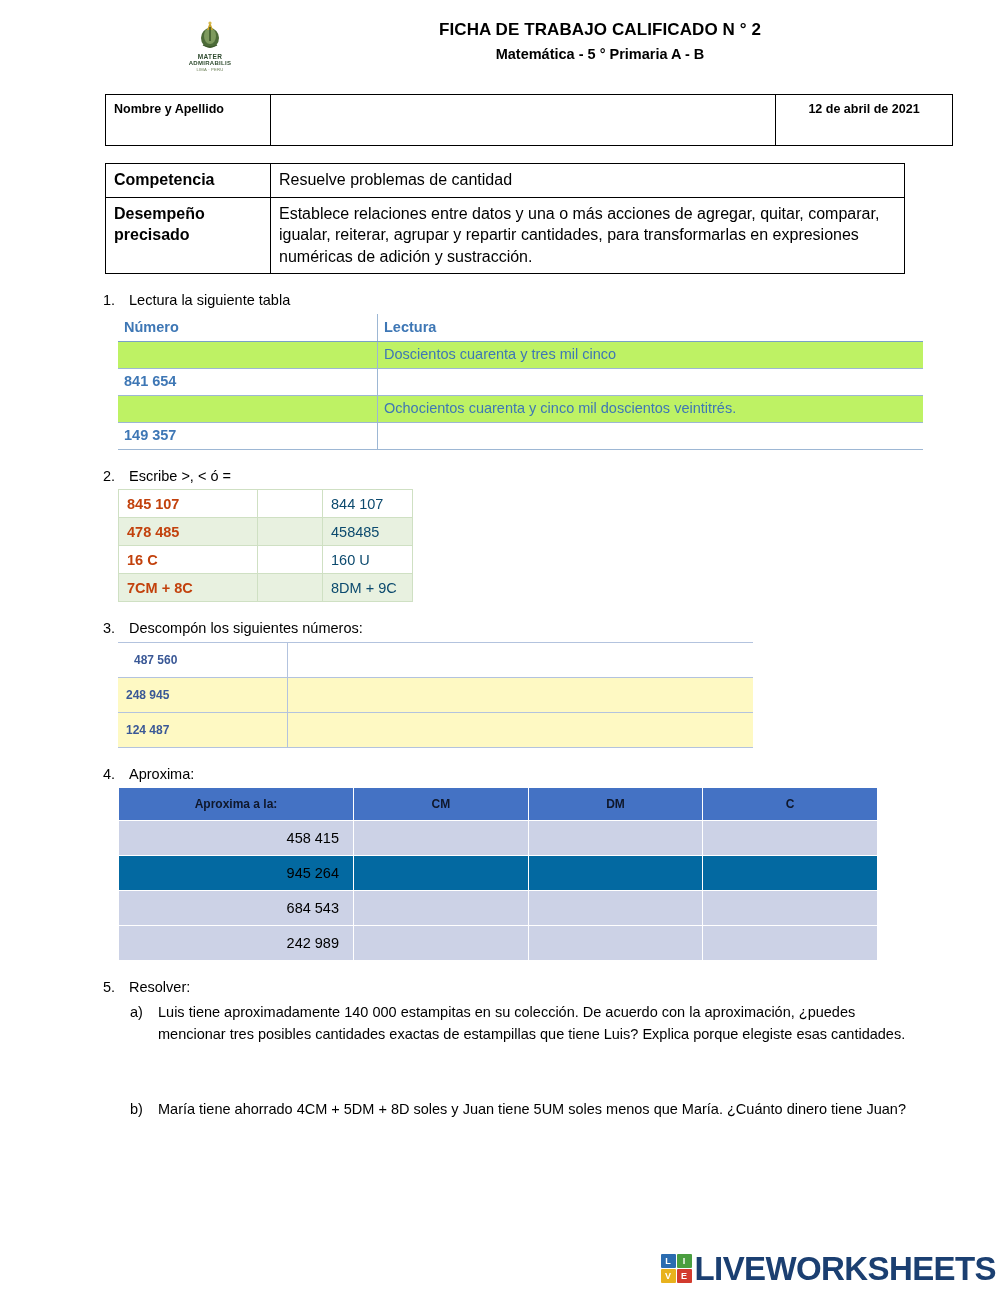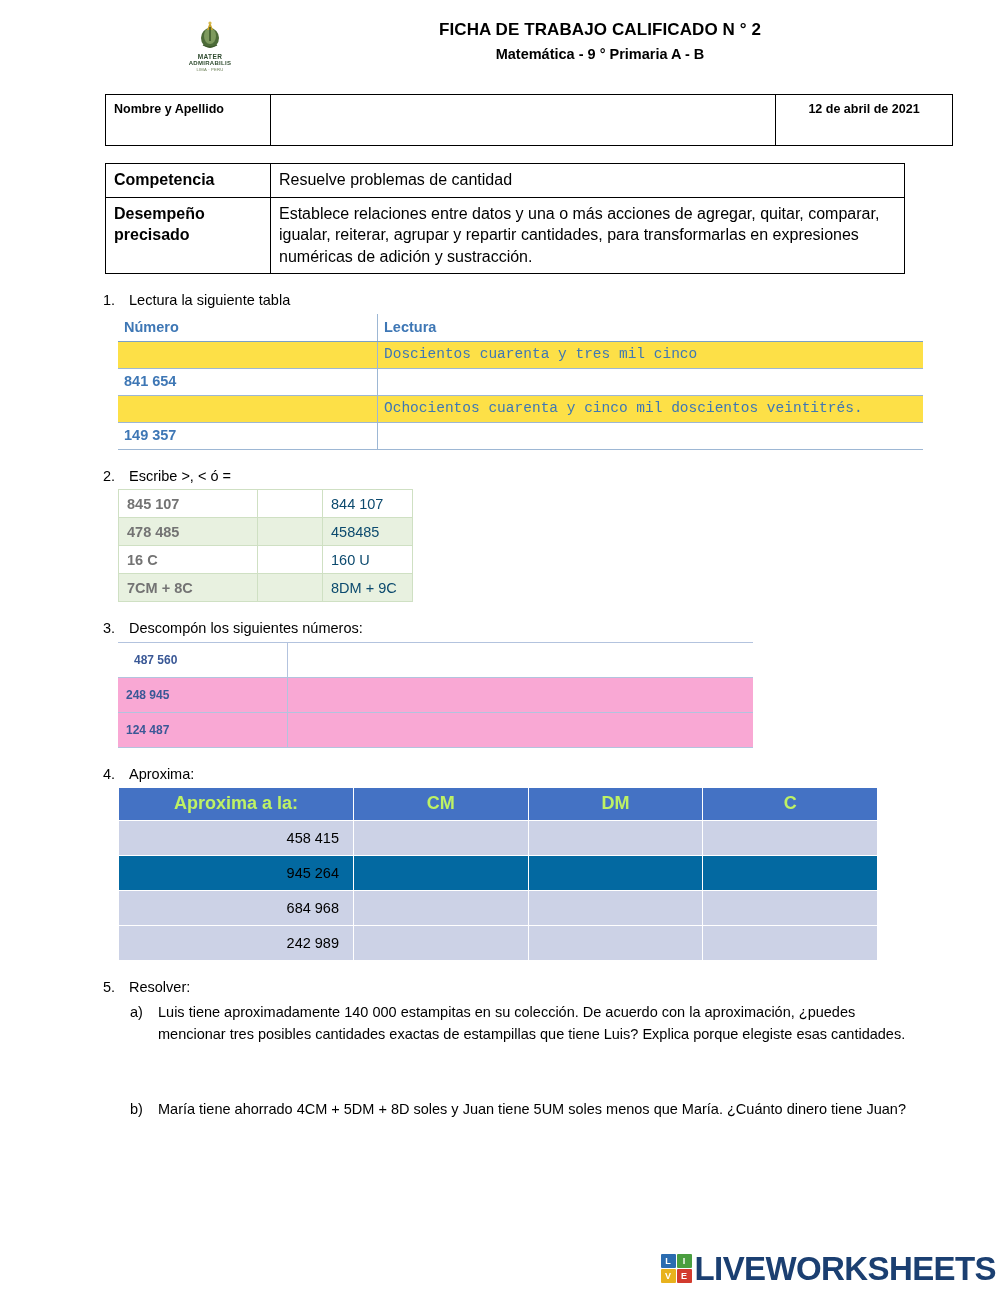--- a/index.html
+++ b/index.html
@@ -102,72 +102,72 @@
     height:23px;
     padding:1px 6px 2px 6px;
     border-bottom:1px solid #9db7d4;
     color:#3e77b5;
     vertical-align:middle;
   }
   .t1 .c1{width:247px;border-right:1px solid #9db7d4;font-weight:bold;}
   .t1 .c2{font-weight:normal;}
   .t1 tr.head td{font-weight:bold;border-bottom:1.6px solid #7aa0c8;height:24px;}
   .t1 tr.head td.c2{font-weight:bold;}
-  .t1 tr.alt td{background:#fde047;font-family:Liberation Mono, monospace;}
+  .t1 tr.alt td{background:#bef264;}
   .t1 tr:last-child td{border-bottom:1.3px solid #9db7d4;}
 
   
   .t2{
     width:295px;margin:4px 0 0 118px;
     border-collapse:collapse;table-layout:fixed;
     font-size:14.5px;
   }
   .t2 td{
     height:27px;
     padding:0 8px;
     border:1px solid #cfe0c3;
     vertical-align:middle;
   }
-  .t2 .ca{width:122px;color:#737373;font-weight:bold;}
+  .t2 .ca{width:122px;color:#c2410c;font-weight:bold;}
   .t2 .cb{width:48px;}
   .t2 .cc{color:#0c4a6e;font-weight:normal;}
   .t2 tr.alt td{background:#e8f1e0;}
 
   
   .t3{
     width:635px;margin:4px 0 0 118px;
     border-collapse:collapse;table-layout:fixed;
     font-size:12px;
   }
   .t3 td{
     height:32px;
     padding:1px 8px;
     border-bottom:1px solid #b3c3de;
     color:#3a5896;
     font-weight:bold;
     vertical-align:middle;
   }
   .t3 .c1{width:145px;border-right:1px solid #b3c3de;}
-  .t3 tr.alt td{background:#f9a8d4;}
+  .t3 tr.alt td{background:#fef9c3;}
   .t3 tr.first td.c1{padding-left:16px;}
   .t3 tr:first-child td{border-top:1px solid #b3c3de;}
 
   
   .t4{
     width:760px;margin:4px 0 0 118px;
     border-collapse:separate;border-spacing:1px;
     table-layout:fixed;
     font-size:14.5px;
   }
   .t4 th{
     background:#4472c4;
-    color:#bef264;
+    color:#0f172a;
     font-weight:bold;
     height:30px;
-    font-size:18px;
+    font-size:12px;
     border:none;
     text-align:center;
   }
   .t4 th.h1{width:232px;}
   .t4 td{
     height:32px;
     padding:1px 14px 1px 8px;
     text-align:right;
     border:none;
     font-weight:normal;
@@ -222,21 +222,21 @@
       <rect x="16.2" y="9" width="1.6" height="14" fill="#3e5a2c"></rect>
       <circle cx="17" cy="5" r="1.6" fill="#d8b84a"></circle>
       <path d="M10 27 Q17 31 24 27" stroke="#3e5a2c" stroke-width="1.4" fill="none"></path>
     </svg>
     <div class="logo-text1">MATER</div>
     <div class="logo-text2">ADMIRABILIS</div>
     <div class="logo-text3">LIMA · PERU</div>
   </div>
   <div class="titles">
     <div class="title-main">FICHA DE TRABAJO CALIFICADO N ° 2</div>
-    <div class="title-sub">Matemática - 9 ° Primaria A - B</div>
+    <div class="title-sub">Matemática - 5 ° Primaria A - B</div>
   </div>
 </div>
 
 <table class="name-table">
   <tbody>
       <tr>
     <td class="label">Nombre y Apellido</td>
     <td class="blank"></td>
     <td class="date">12 de abril de 2021</td>
   </tr>
@@ -353,21 +353,21 @@
     <td></td>
     <td></td>
   </tr>
   <tr class="rB">
     <td>945 264</td>
     <td></td>
     <td></td>
     <td></td>
   </tr>
   <tr class="rA">
-    <td>684 968</td>
+    <td>684 543</td>
     <td></td>
     <td></td>
     <td></td>
   </tr>
   <tr class="rA">
     <td>242 989</td>
     <td></td>
     <td></td>
     <td></td>
   </tr>

